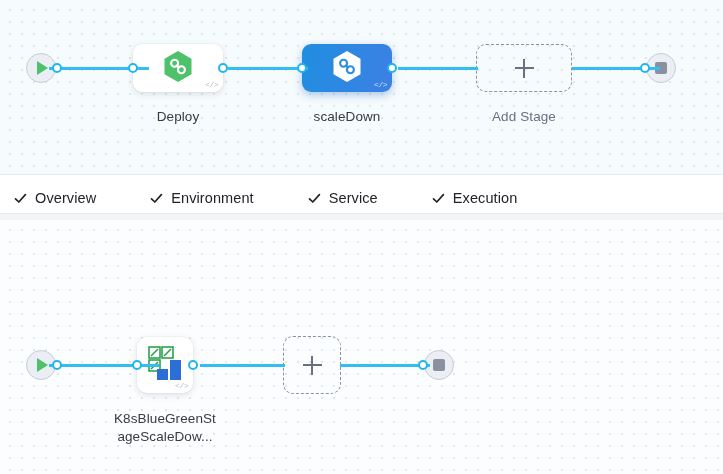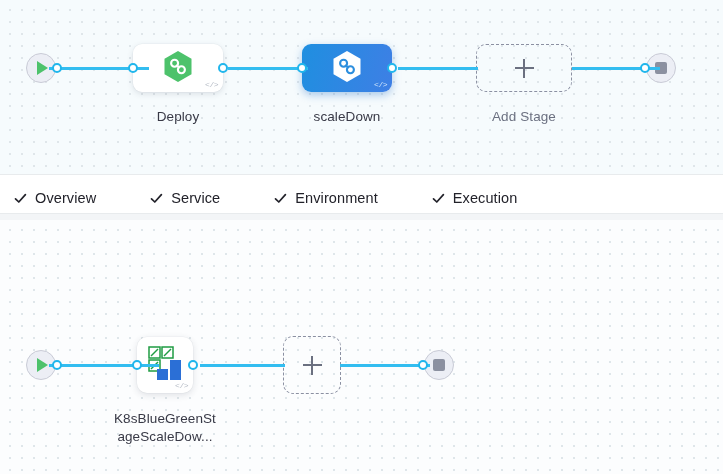--- a/index.html
+++ b/index.html
@@ -248,30 +248,30 @@
       </span>
       <span class="tab-label">Overview</span>
     </div>
 
     <div class="tab">
       <span class="check">
         <svg width="13" height="13" viewBox="0 0 13 13">
             <path d="M1.5 6.8 L4.8 10 L11.4 2.6" fill="none" stroke="#22222a" stroke-width="1.7" stroke-linecap="round" stroke-linejoin="round"></path>
           </svg>
       </span>
-      <span class="tab-label">Service</span>
+      <span class="tab-label">Environment</span>
     </div>
 
     <div class="tab">
       <span class="check">
         <svg width="13" height="13" viewBox="0 0 13 13">
             <path d="M1.5 6.8 L4.8 10 L11.4 2.6" fill="none" stroke="#22222a" stroke-width="1.7" stroke-linecap="round" stroke-linejoin="round"></path>
           </svg>
       </span>
-      <span class="tab-label">Environment</span>
+      <span class="tab-label">Service</span>
     </div>
 
 
     <div class="tab">
       <span class="check">
         <svg width="13" height="13" viewBox="0 0 13 13">
             <path d="M1.5 6.8 L4.8 10 L11.4 2.6" fill="none" stroke="#22222a" stroke-width="1.7" stroke-linecap="round" stroke-linejoin="round"></path>
           </svg>
       </span>
       <span class="tab-label">Execution</span>

